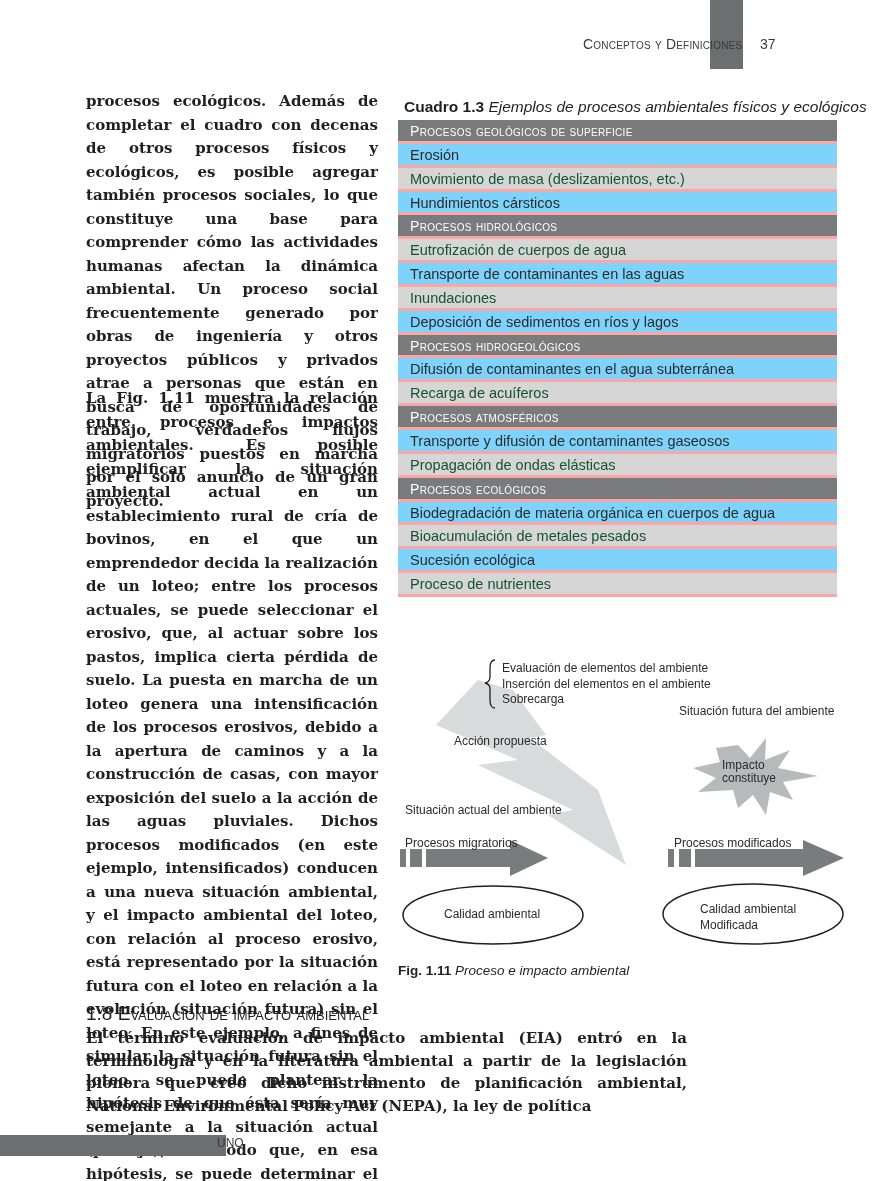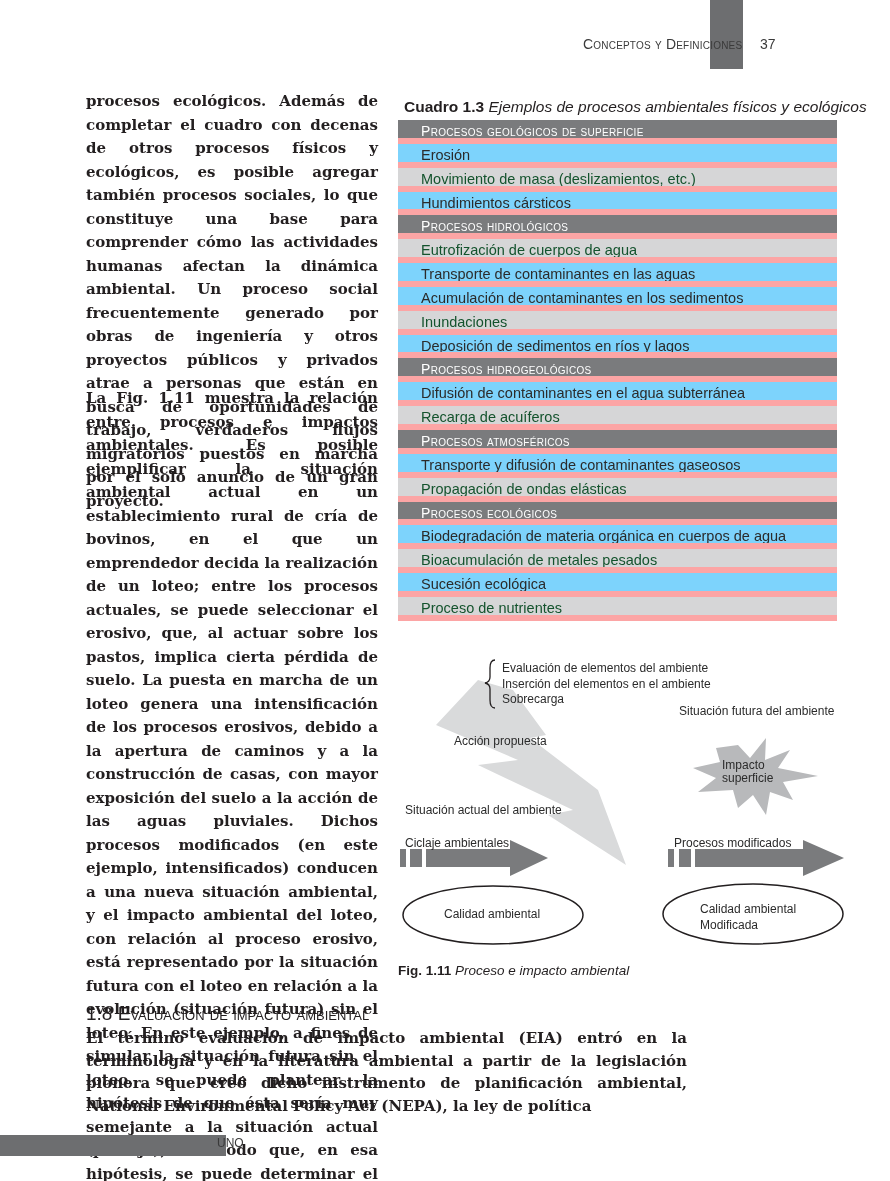--- a/index.html
+++ b/index.html
@@ -15,21 +15,21 @@
   
   .para { position: absolute; left: 86px; width: 292px; font-size: 15px; line-height: 23.5px; text-align: justify; }
   #para-1 { top: 90px; }
   #para-2 { top: 387px; }
 
   
   #table-caption { position: absolute; left: 404px; top: 98px; font-size: 15.5px; }
   #table-caption b { font-weight: bold; }
   #table-caption i { font-style: italic; }
   #table { position: absolute; left: 398px; top: 120px; width: 439px; }
-  .trow { height: 23.85px; line-height: 23.85px; padding-left: 23px; font-size: 14.5px; box-sizing: border-box; border-bottom: 6px solid #fca5a5; white-space: nowrap; overflow: hidden; }
+  .trow { height: 23.85px; line-height: 23.85px; padding-left: 12px; font-size: 14.5px; box-sizing: border-box; border-bottom: 3px solid #fca5a5; white-space: nowrap; overflow: hidden; }
   .trow.header { background: #7a7b7d; color: #ffffff; font-variant: small-caps; font-size: 14px; letter-spacing: 0.3px; }
   .trow.shaded { background: #d6d6d7; color: #14532d; }
   .trow.plain { background: #7dd3fc; color: #2b2b2b; }
 
   
   #figure { position: absolute; left: 398px; top: 650px; width: 450px; height: 340px; }
   #figure svg { position: absolute; left: 0; top: 0; }
   .fig-label { position: absolute; font-size: 12px; color: #2b2b2b; white-space: nowrap; line-height: 15px; }
   #fig-caption { position: absolute; left: 398px; top: 963px; font-size: 13.5px; }
   #fig-caption b { font-weight: bold; }
@@ -58,21 +58,20 @@
   <i>Ejemplos de procesos ambientales físicos y ecológicos</i>
 </div>
 <div id="table" class="sans">
     <div class="trow header">Procesos geológicos de superficie</div>
     <div class="trow plain">Erosión</div>
     <div class="trow shaded">Movimiento de masa (deslizamientos, etc.)</div>
     <div class="trow plain">Hundimientos cársticos</div>
     <div class="trow header">Procesos hidrológicos</div>
     <div class="trow shaded">Eutrofización de cuerpos de agua</div>
     <div class="trow plain">Transporte de contaminantes en las aguas</div>
-    <div class="trow plain">Acumulación de contaminantes en los sedimentos</div>
     <div class="trow shaded">Inundaciones</div>
     <div class="trow plain">Deposición de sedimentos en ríos y lagos</div>
     <div class="trow header">Procesos hidrogeológicos</div>
     <div class="trow plain">Difusión de contaminantes en el agua subterránea</div>
     <div class="trow shaded">Recarga de acuíferos</div>
     <div class="trow header">Procesos atmosféricos</div>
     <div class="trow plain">Transporte y difusión de contaminantes gaseosos</div>
     <div class="trow shaded">Propagación de ondas elásticas</div>
     <div class="trow header">Procesos ecológicos</div>
     <div class="trow plain">Biodegradación de materia orgánica en cuerpos de agua</div>
@@ -102,24 +101,24 @@
     <ellipse cx="355" cy="264" rx="90" ry="30" fill="#fff" stroke="#231f20" stroke-width="1.5"></ellipse>
   </svg>
 
   <div class="fig-label" style="left:104px; top:11px;">Evaluación de elementos del ambiente</div>
   <div class="fig-label" style="left:104px; top:27px;">Inserción del elementos en el ambiente</div>
   <div class="fig-label" style="left:104px; top:42px;">Sobrecarga</div>
   <div class="fig-label" style="left:281px; top:54px;">Situación futura del ambiente</div>
   <div class="fig-label" style="left:56px; top:84px;">Acción propuesta</div>
   <div class="fig-label" style="left:324px; top:109px; text-align:left; line-height:13px;">
     <div>Impacto</div>
-    <div>superficie</div>
+    <div>constituye</div>
   </div>
   <div class="fig-label" style="left:7px; top:153px;">Situación actual del ambiente</div>
-  <div class="fig-label" style="left:7px; top:186px;">Ciclaje ambientales</div>
+  <div class="fig-label" style="left:7px; top:186px;">Procesos migratorios</div>
   <div class="fig-label" style="left:276px; top:186px;">Procesos modificados</div>
   <div class="fig-label" style="left:46px; top:257px;">Calidad ambiental</div>
   <div class="fig-label" style="left:302px; top:251px; line-height:16px;">
     <div>Calidad ambiental</div>
     <div>Modificada</div>
   </div>
 </div>
 <div id="fig-caption" class="sans">
   <b>Fig. 1.11</b>
   <i>Proceso e impacto ambiental</i>

